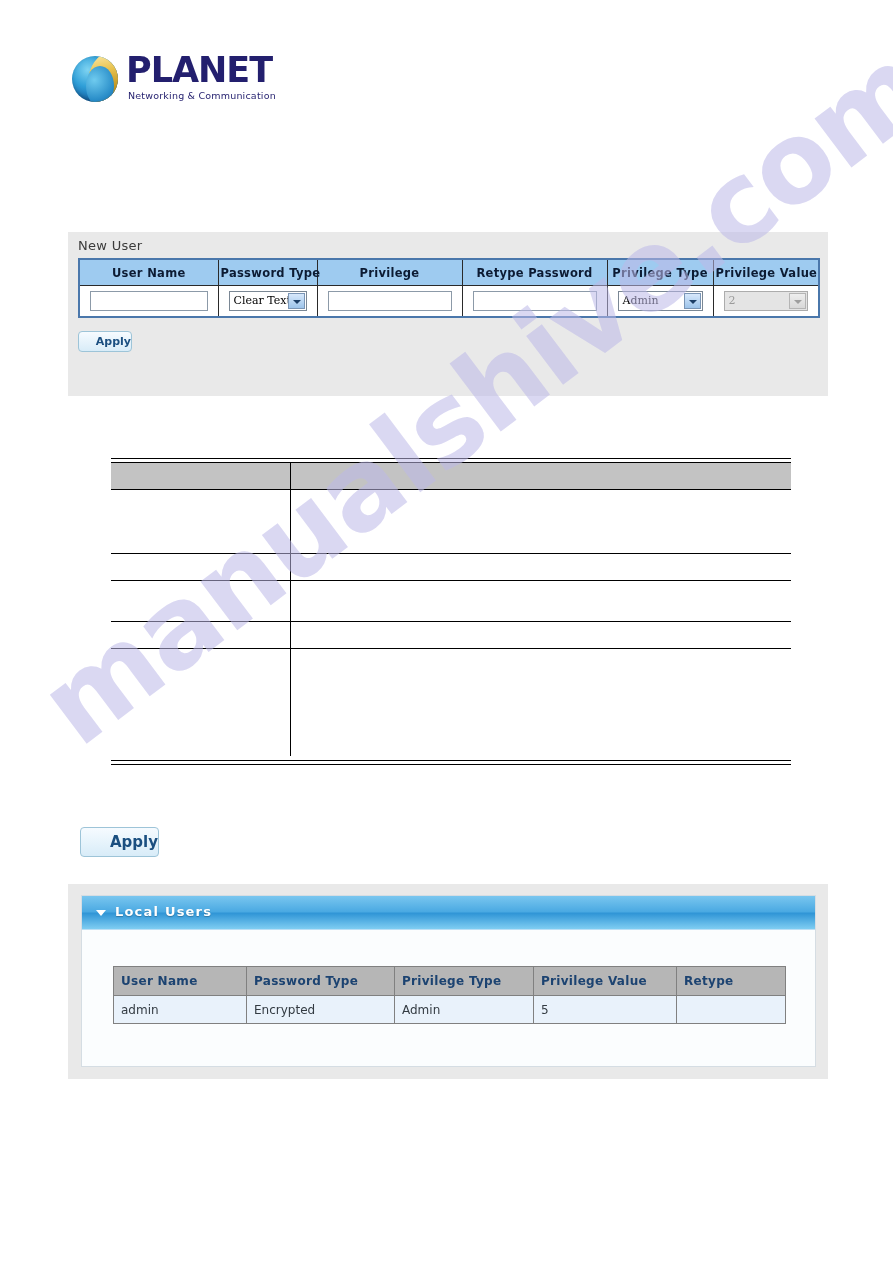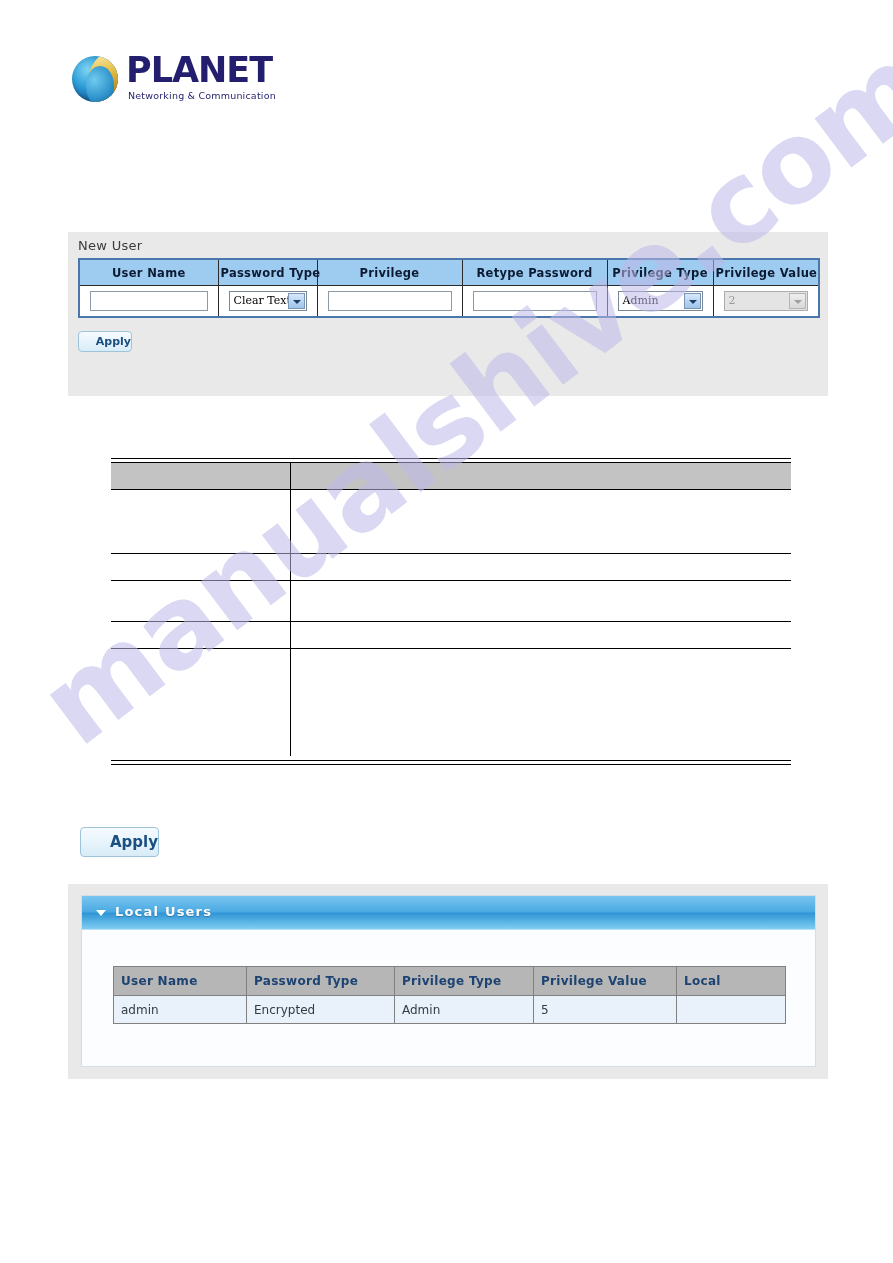--- a/index.html
+++ b/index.html
@@ -490,21 +490,21 @@
         <col style="width:139px">
         <col style="width:143px">
         <col style="width:109px">
       </colgroup>
       <thead>
         <tr>
           <th>User Name</th>
           <th>Password Type</th>
           <th>Privilege Type</th>
           <th>Privilege Value</th>
-          <th>Local</th>
+          <th>Retype</th>
         </tr>
       </thead>
       <tbody>
         <tr>
           <td>admin</td>
           <td>Encrypted</td>
           <td>Admin</td>
           <td>5</td>
           <td></td>
         </tr>

